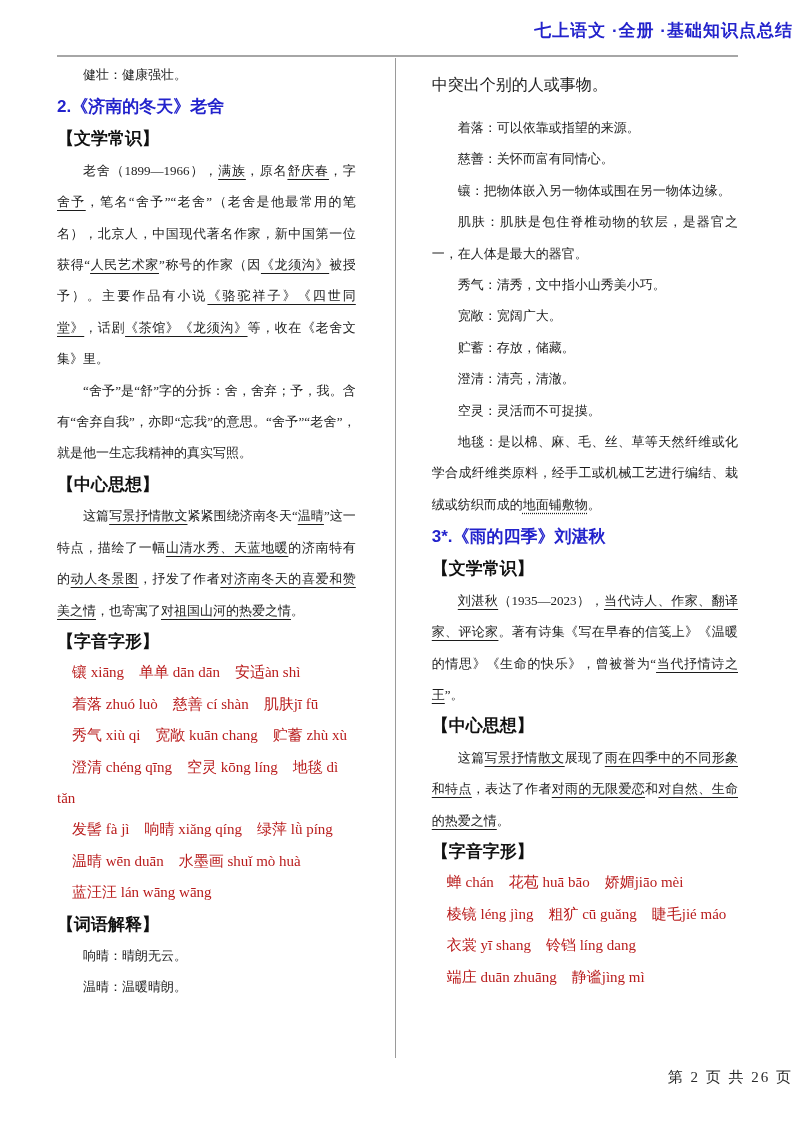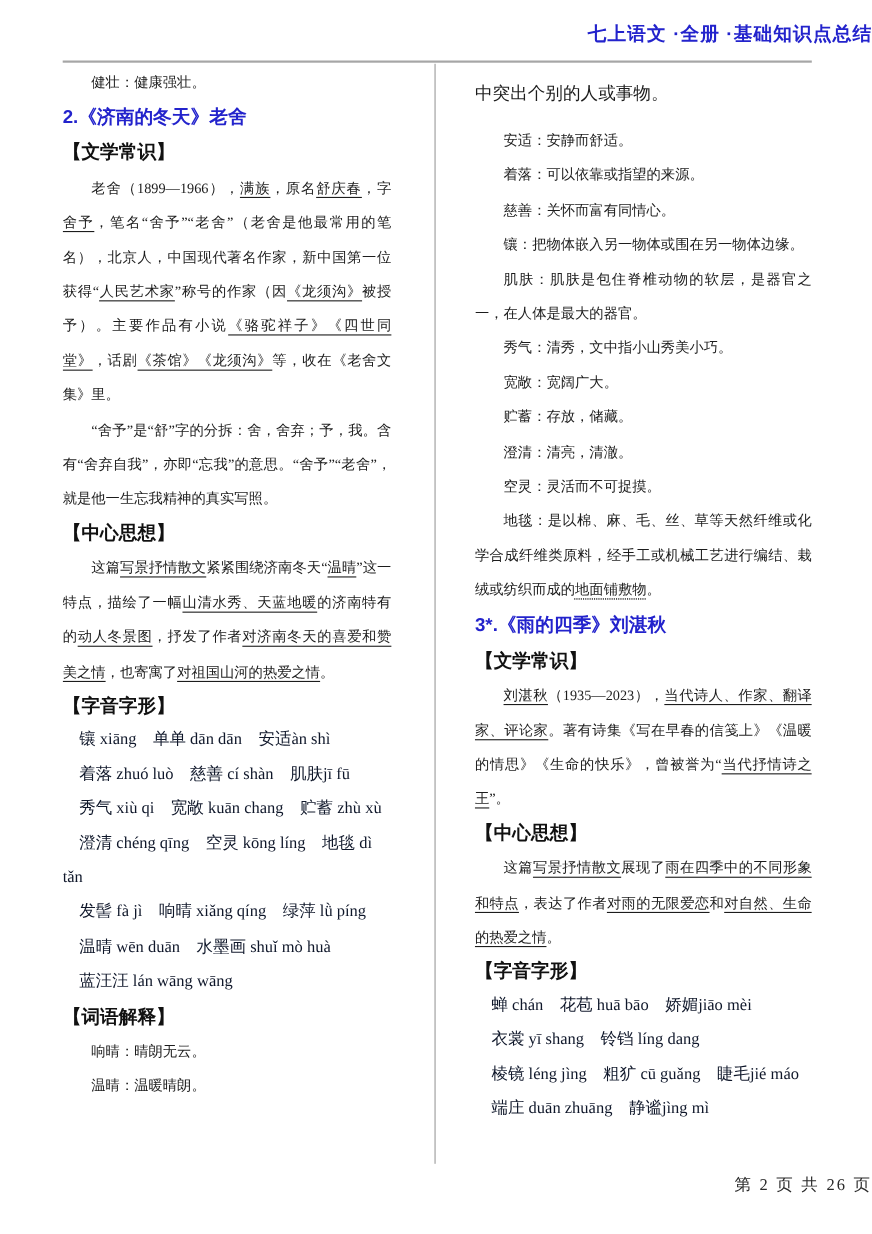--- a/index.html
+++ b/index.html
@@ -35,21 +35,21 @@
   .noindent { text-indent:0; text-align:justify; }
   .sec-h {
     font-family:"Liberation Sans","DejaVu Sans",sans-serif;
     font-weight:bold; font-size:17px; color:#111;
   }
   .blue-h {
     font-family:"Liberation Sans","DejaVu Sans",sans-serif;
     font-weight:bold; font-size:17px; line-height:33px;
   }
   .pinyin-line {
-    text-indent:1em; font-size:15px; white-space:pre-wrap; color:#0f172a;
+    text-indent:1em; font-size:15px; white-space:pre-wrap; color:#b91c1c;
   }
   .u  { text-decoration:underline; text-underline-offset:4px; text-decoration-thickness:1px; }
   .ud { text-decoration:underline dotted; text-underline-offset:4px; }
   .footer {
     position:absolute; top:1068px; left:0; width:793px; text-align:right;
     font-size:15px; letter-spacing:2px; color:#2a2a2a;
   }
 </style>
 </head>
 <body>
@@ -83,42 +83,41 @@
       <p class="sec-h">【词语解释】</p>
       <div>
           <p class="def">响晴：晴朗无云。</p>
           <p class="def">温晴：温暖晴朗。</p>
         </div>
     </div>
 
     <div class="col-right">
       <p class="noindent">中突出个别的人或事物。</p>
       <div>
-          <p class="def">安适：安静而舒适。</p>
           <p class="def">着落：可以依靠或指望的来源。</p>
           <p class="def">慈善：关怀而富有同情心。</p>
           <p class="def">镶：把物体嵌入另一物体或围在另一物体边缘。</p>
           <p class="def">肌肤：肌肤是包住脊椎动物的软层，是器官之一，在人体是最大的器官。</p>
           <p class="def">秀气：清秀，文中指小山秀美小巧。</p>
           <p class="def">宽敞：宽阔广大。</p>
           <p class="def">贮蓄：存放，储藏。</p>
           <p class="def">澄清：清亮，清澈。</p>
           <p class="def">空灵：灵活而不可捉摸。</p>
           <p class="def"><span>地毯：是以棉、麻、毛、丝、草等天然纤维或化学合成纤维类原料，经手工或机械工艺进行编结、栽绒或纺织而成的</span><span class="ud">地面铺敷物</span><span>。</span></p>
         </div>
       <p class="blue-h" style="color: rgb(35, 35, 204);">3*.《雨的四季》刘湛秋</p>
       <p class="sec-h">【文学常识】</p>
       <p class="para"><span class="u">刘湛秋</span><span>（1935—2023），</span><span class="u">当代诗人、作家、翻译家、评论家</span><span>。著有诗集《写在早春的信笺上》《温暖的情思》《生命的快乐》，曾被誉为“</span><span class="u">当代抒情诗之王</span><span>”。</span></p>
       <p class="sec-h">【中心思想】</p>
       <p class="para"><span>这篇</span><span class="u">写景抒情散文</span><span>展现了</span><span class="u">雨在四季中的不同形象和特点</span><span>，表达了作者</span><span class="u">对雨的无限爱恋</span><span>和</span><span class="u">对自然、生命的热爱之情</span><span>。</span></p>
       <p class="sec-h">【字音字形】</p>
       <div>
           <p class="pinyin-line">蝉 chán　花苞 huā bāo　娇媚jiāo mèi</p>
+          <p class="pinyin-line">棱镜 léng jìng　粗犷 cū guǎng　睫毛jié máo</p>
           <p class="pinyin-line">衣裳 yī shang　铃铛 líng dang</p>
-          <p class="pinyin-line">棱镜 léng jìng　粗犷 cū guǎng　睫毛jié máo</p>
           <p class="pinyin-line">端庄 duān zhuāng　静谧jìng mì</p>
         </div>
     </div>
 
   </div>
 
   <div class="footer">第 2 页 共 26 页</div>
 
 </div>
 

